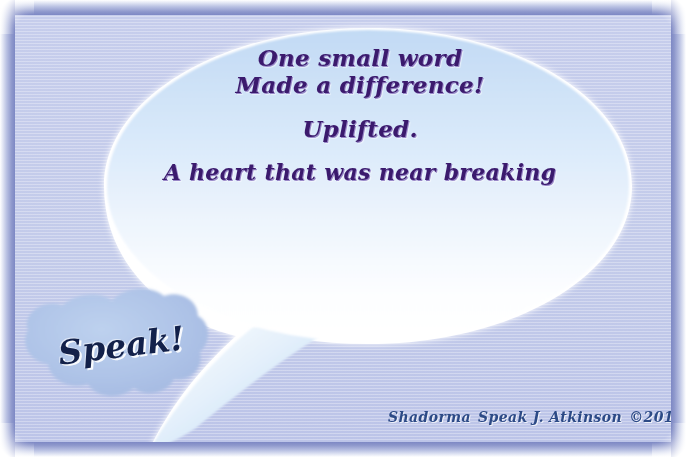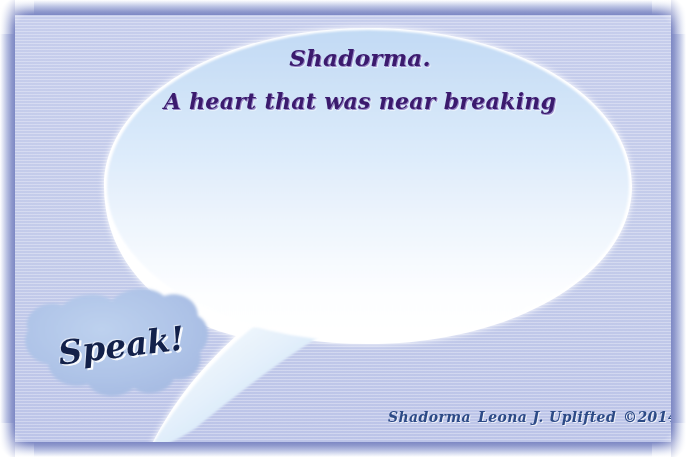--- a/index.html
+++ b/index.html
@@ -240,29 +240,33 @@
           Z"></path>
       </g>
 
       <g filter="url(#softEdge)">
         <ellipse cx="368" cy="186" rx="261" ry="156" fill="url(#bubbleGrad)"></ellipse>
       </g>
     </svg>
   </div>
 
   <div id="poem">
+    <div class="stanza stanza-1">
+      <div class="line">One small word</div>
+      <div class="line">Made a difference!</div>
+    </div>
     <div class="stanza stanza-2">
-      <div class="line">Shadorma.</div>
+      <div class="line">Uplifted.</div>
     </div>
     <div class="stanza stanza-3">
       <div class="line">A heart that was near breaking</div>
     </div>
   </div>
 
-  <div id="attribution"><span>Shadorma</span><span class="attr-gap"></span><span>Leona J. Uplifted</span><span class="attr-gap"></span><span>©2014</span></div>
+  <div id="attribution"><span>Shadorma</span><span class="attr-gap"></span><span>Speak J. Atkinson</span><span class="attr-gap"></span><span>©2014</span></div>
 
   <div class="frame-edge frame-top"></div>
   <div class="frame-edge frame-bottom"></div>
   <div class="frame-edge frame-left"></div>
   <div class="frame-edge frame-right"></div>
   <div class="frame-corner fc-tl"></div>
   <div class="frame-corner fc-tr"></div>
   <div class="frame-corner fc-bl"></div>
   <div class="frame-corner fc-br"></div>
 

